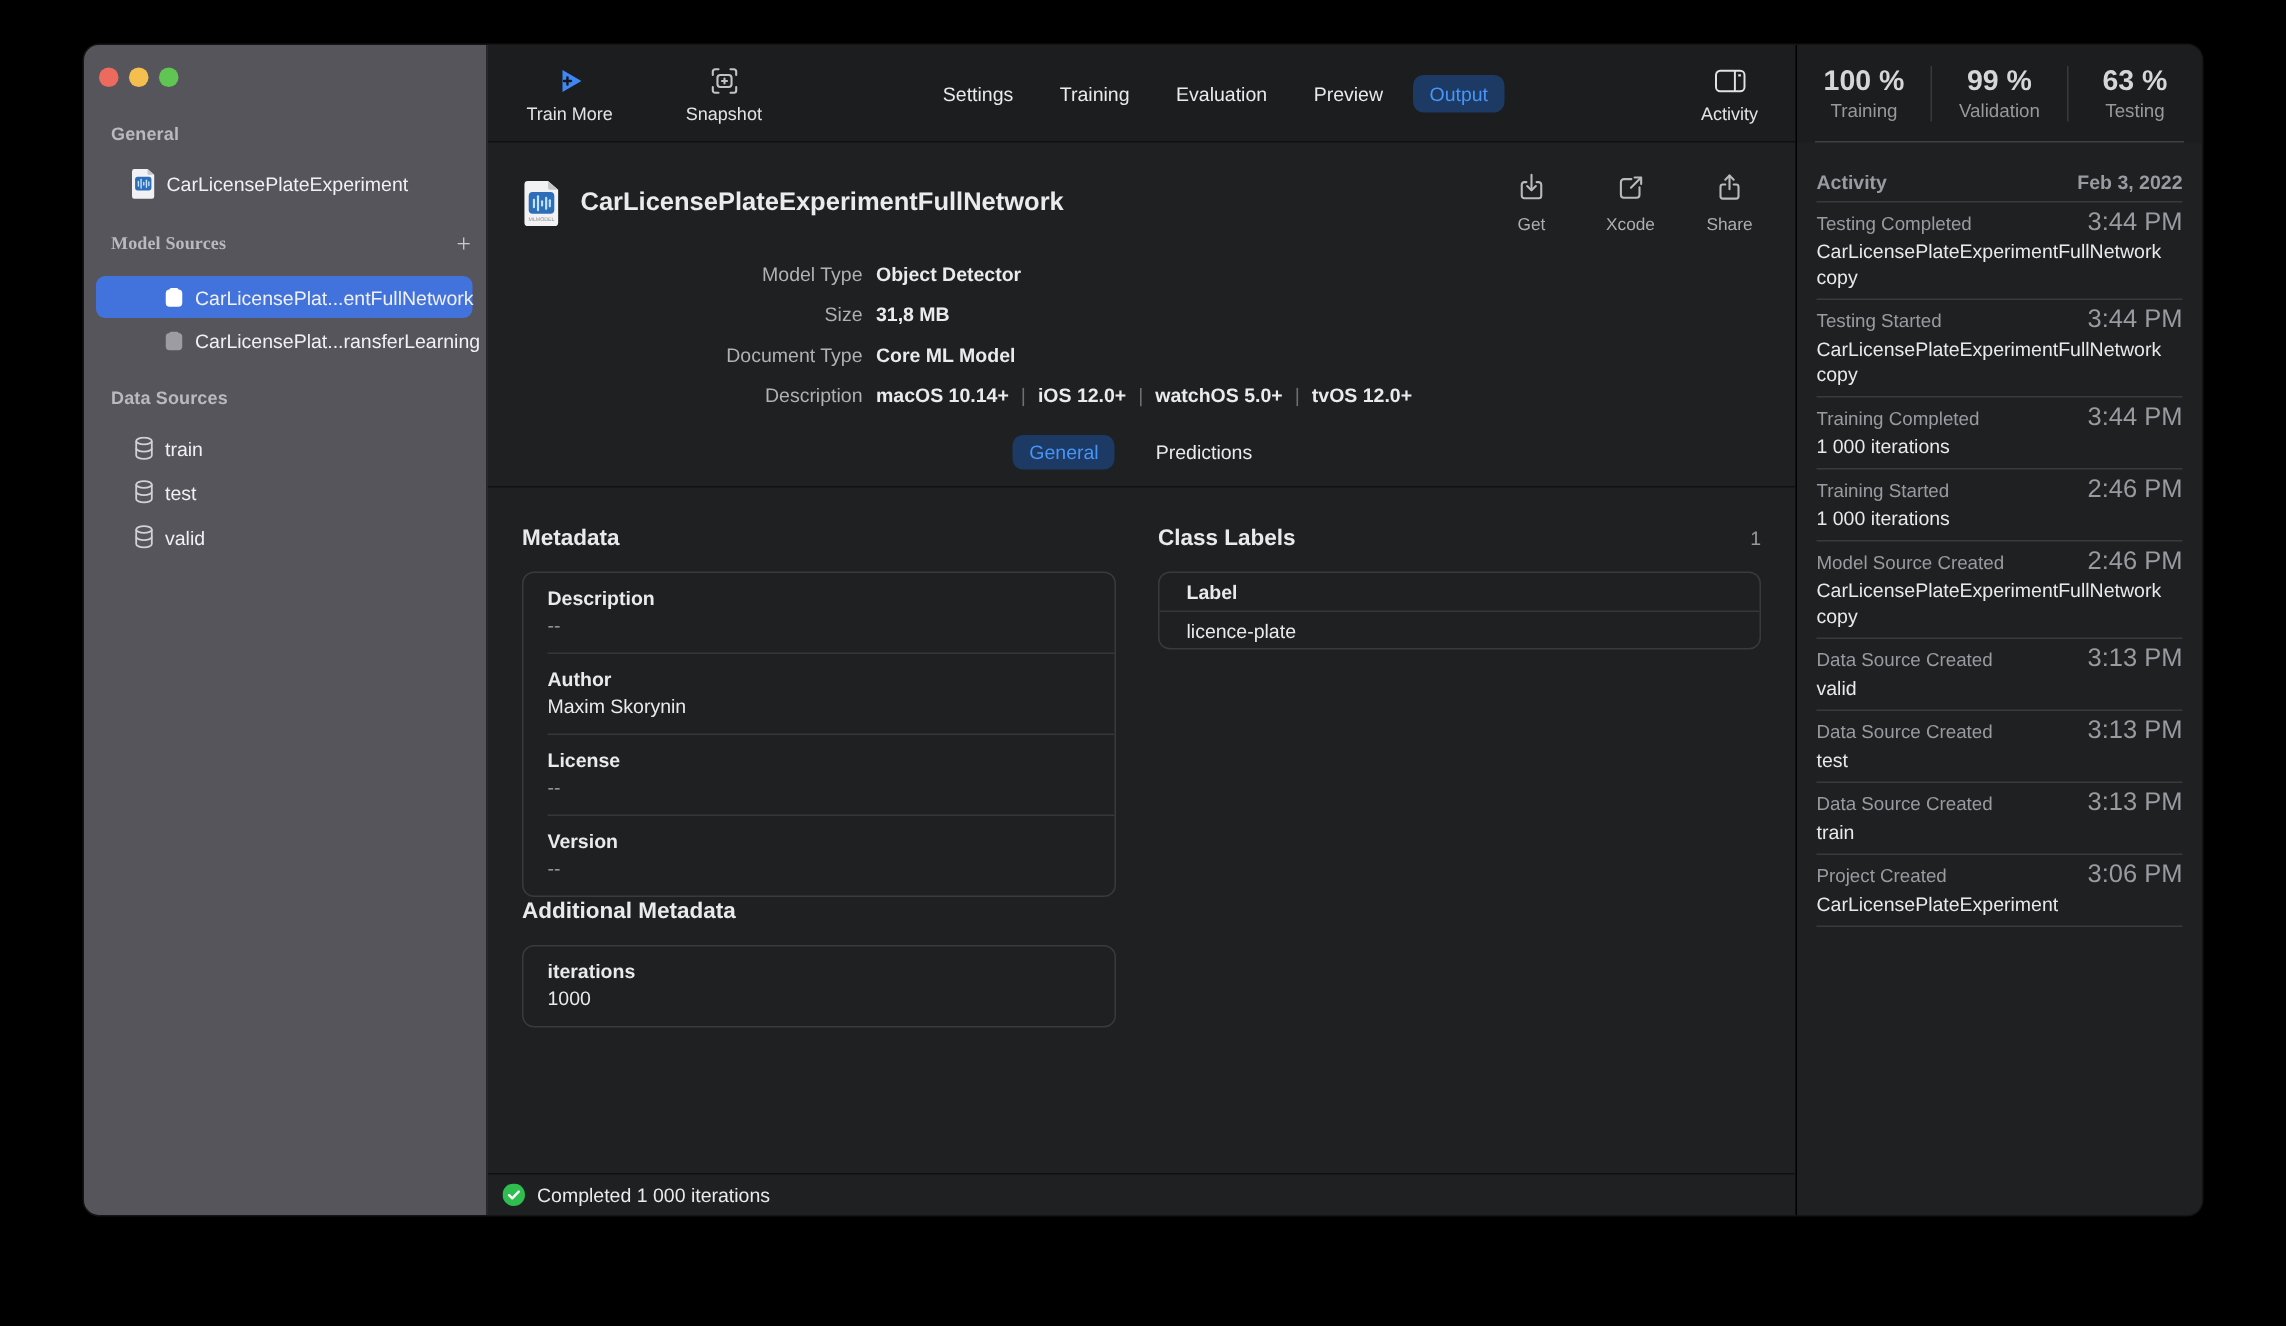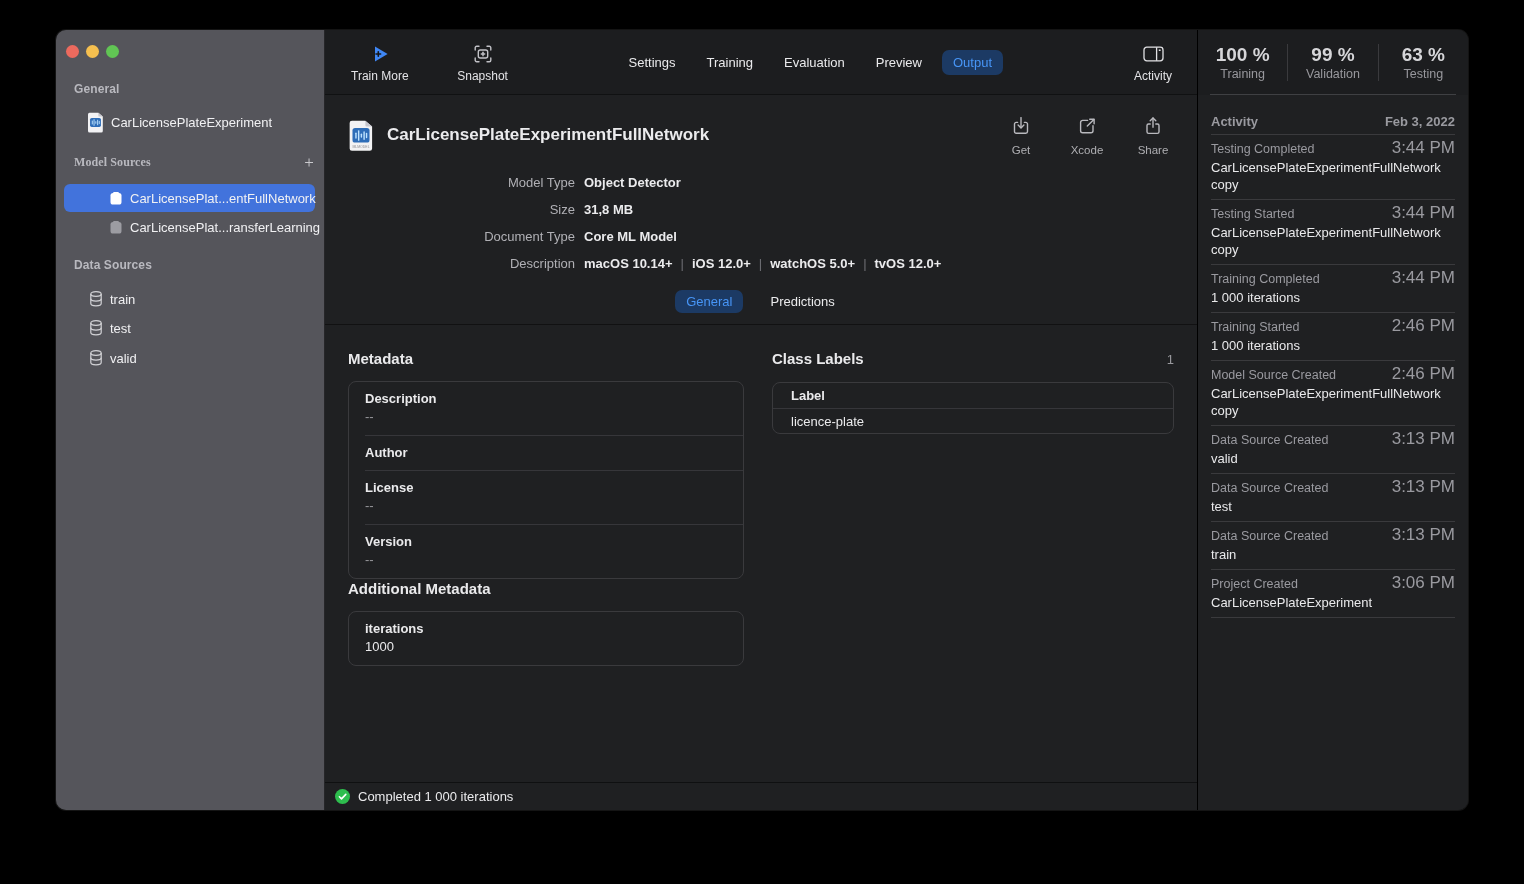--- a/index.html
+++ b/index.html
@@ -350,20 +350,21 @@
         <div class="columns">
           <div class="col-left">
             <div class="box-heading">Metadata</div>
             <div class="card">
               <div class="card-row">
                 <div class="k">Description</div>
                 <div class="v muted">--</div>
               </div>
               <div class="card-row">
                 <div class="k">Author</div>
+                <div class="v">Maxim Skorynin</div>
               </div>
               <div class="card-row">
                 <div class="k">License</div>
                 <div class="v muted">--</div>
               </div>
               <div class="card-row">
                 <div class="k">Version</div>
                 <div class="v muted">--</div>
               </div>
             </div>

